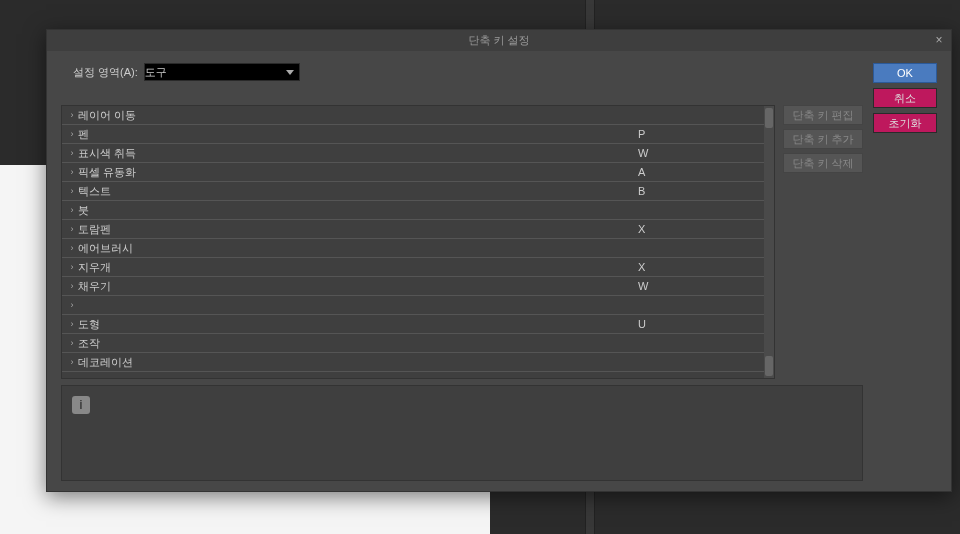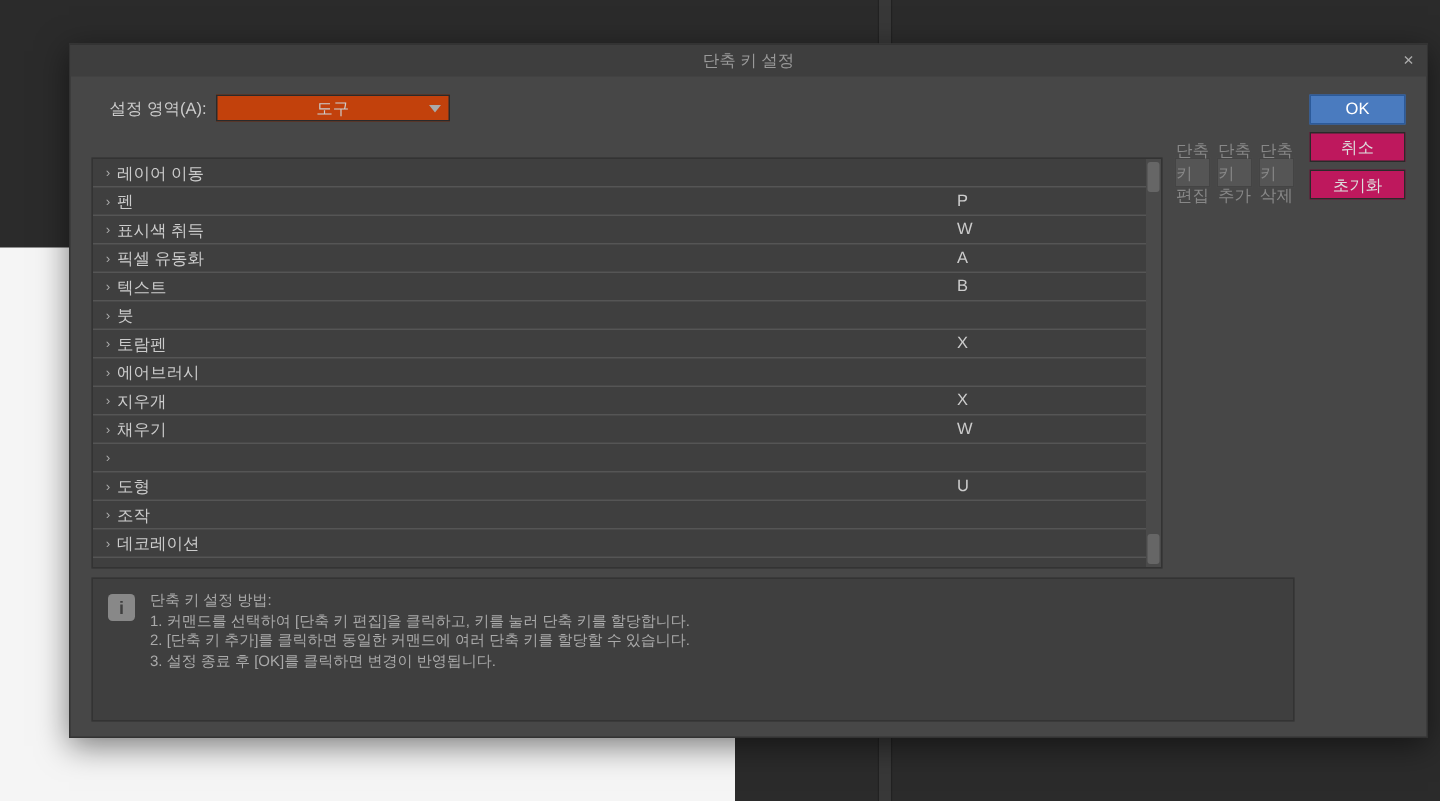--- a/index.html
+++ b/index.html
@@ -75,26 +75,26 @@
       gap: 6px;
     }
     .area-label {
       color: #ccc;
       font-size: 11px;
       margin-left: 12px;
     }
     .area-select {
       width: 156px;
       height: 18px;
-      background: #c2410c;
+      background: #000000;
       border: 1px solid #2a2a2a;
       color: #ccc;
       display: flex;
       align-items: center;
-      justify-content: center;
+      justify-content: flex-start;
       position: relative;
       font-size: 11px;
     }
     .area-select::after {
       content: "";
       position: absolute;
       right: 5px; top: 6px;
       border-left: 4px solid transparent;
       border-right: 4px solid transparent;
       border-top: 5px solid #aaa;
@@ -145,23 +145,22 @@
       position: absolute;
       left: 1px; right: 1px;
       top: 2px; height: 20px;
       background: #666;
       border-radius: 2px;
     }
     .list-scrollbar .thumb.bottom { top: auto; bottom: 2px; }
     .side-buttons {
       width: 80px;
       display: flex;
-      flex-direction: row;
+      flex-direction: column;
       gap: 4px;
-      font-family: Liberation Serif, serif;
     }
     .side-btn {
       height: 20px;
       background: #555;
       border: 1px solid #444;
       color: #888;
       font-size: 11px;
       display: flex;
       align-items: center;
       justify-content: center;
@@ -322,24 +321,20 @@
         </div>
         <div class="side-buttons">
           <div class="side-btn">단축 키 편집</div>
           <div class="side-btn">단축 키 추가</div>
           <div class="side-btn">단축 키 삭제</div>
         </div>
       </div>
 
       <div class="info-panel">
         <div class="info-icon">i</div>
-        <div class="info-text"><span>단축 키 설정 방법:</span>
-<span>1. 커맨드를 선택하여 [단축 키 편집]을 클릭하고, 키를 눌러 단축 키를 할당합니다.</span>
-<span>2. [단축 키 추가]를 클릭하면 동일한 커맨드에 여러 단축 키를 할당할 수 있습니다.</span>
-<span>3. 설정 종료 후 [OK]를 클릭하면 변경이 반영됩니다.</span></div>
       </div>
 
     </div>
     <div class="right-col">
       <div class="dlg-btn primary">OK</div>
       <div class="dlg-btn">취소</div>
       <div class="dlg-btn">초기화</div>
     </div>
   </div>
 </div>

